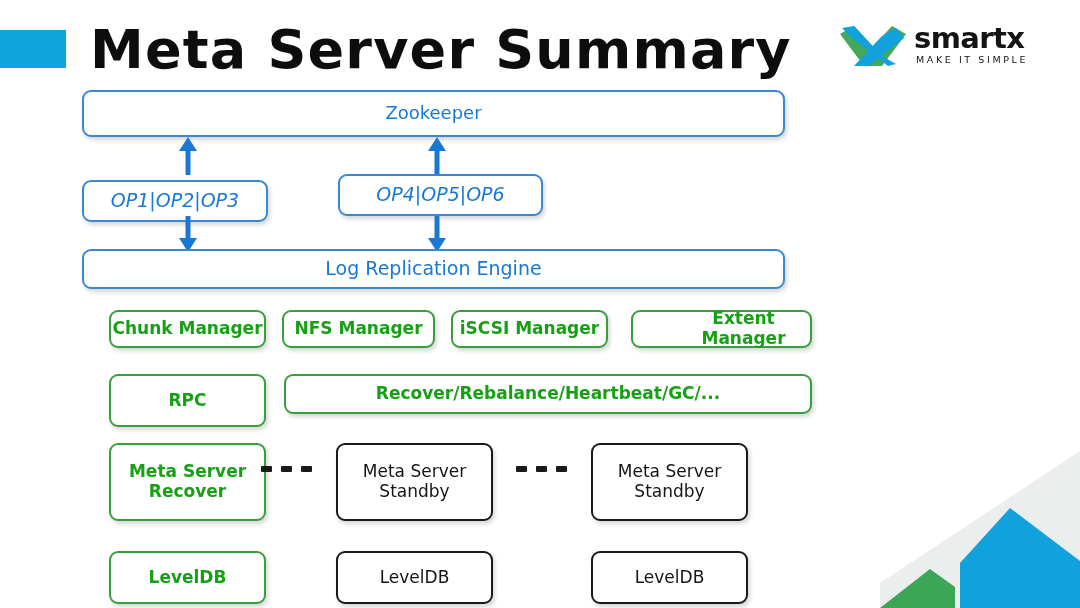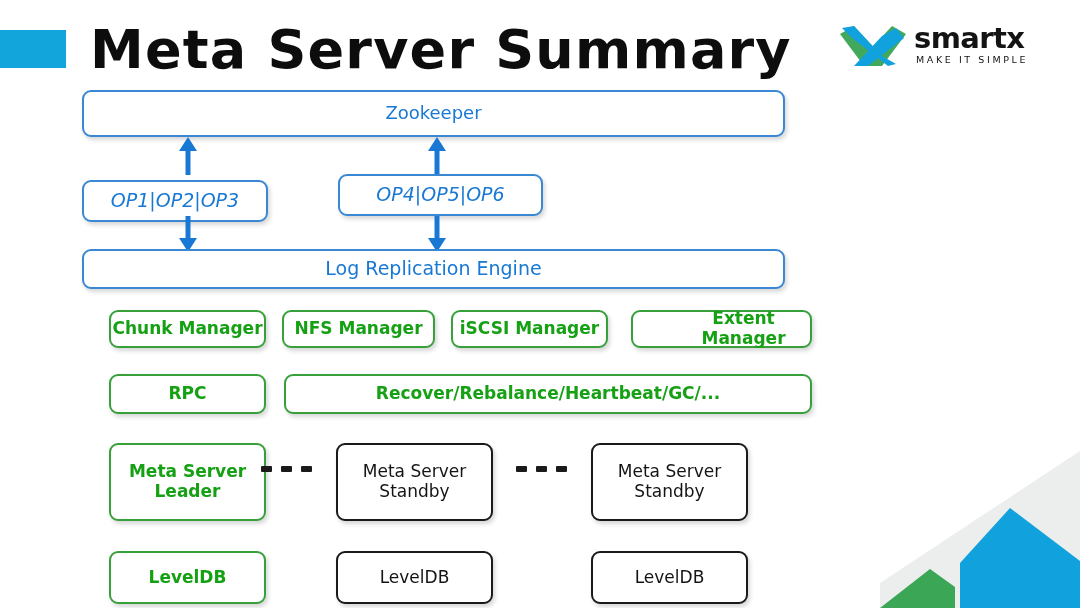--- a/index.html
+++ b/index.html
@@ -160,30 +160,30 @@
 <div class="box green" style="left:255px; top:310px; width:153px; height:38px;">
   <span>NFS Manager</span>
 </div>
 <div class="box green" style="left:424px; top:310px; width:157px; height:38px;">
   <span>iSCSI Manager</span>
 </div>
 <div class="box green" style="left:604px; top:310px; width:181px; height:38px;padding-left:44px;">
   <span>Extent Manager</span>
 </div>
 
-<div class="box green" style="left:82px; top:374px; width:157px; height:40px;">
+<div class="box green" style="left:82px; top:374px; width:157px; height:53px;">
   <span>RPC</span>
 </div>
 <div class="box green" style="left:257px; top:374px; width:528px; height:40px;">
   <span>Recover/Rebalance/Heartbeat/GC/...</span>
 </div>
 
 <div class="box green" style="left:82px; top:443px; width:157px; height:78px; flex-direction:column;">
   <span>Meta Server</span>
-  <span>Leader</span>
+  <span>Recover</span>
 </div>
 
 <div class="dots" style="left:261px; top:466px;">
   <i></i>
   <i></i>
   <i></i>
 </div>
 
 <div class="box black" style="left:336px; top:443px; width:157px; height:78px; flex-direction:column;">
   <span>Meta Server</span>

